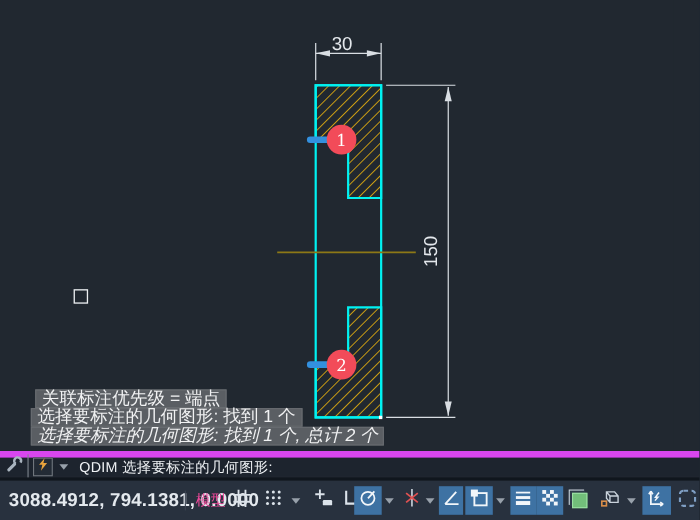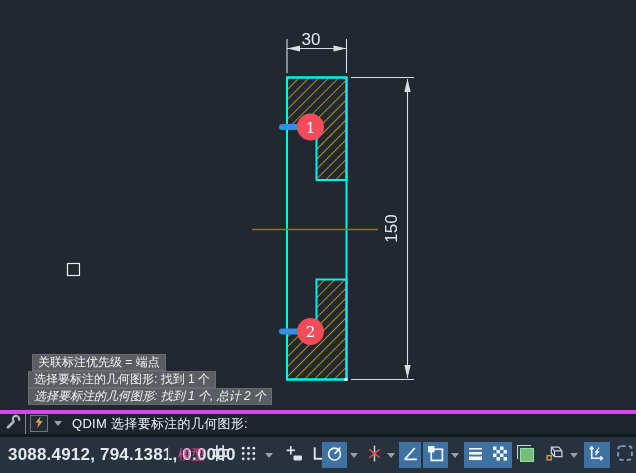--- a/index.html
+++ b/index.html
@@ -5,29 +5,29 @@
   * { margin:0; padding:0; box-sizing:border-box; }
   html,body { width:636px; height:473px; background:#212830; overflow:hidden;
               font-family:"Liberation Sans", sans-serif; }
   .app { position:relative; width:612px; height:473px; background:#212830; }
 
   
   .canvas-svg { position:absolute; left:0; top:0; }
 
   
   .chip { position:absolute; background:#5a5e63; color:#f1f2f3;
-          font-size:12px; line-height:15px; padding:0 5px; white-space:nowrap;
+          font-size:16px; line-height:15px; padding:0 5px; white-space:nowrap;
           border:1px solid #686c70; }
   .chip1 { left:32px; top:354px; }
   .chip2 { left:28px; top:371px; }
   .chip3 { left:28px; top:388px;font-style:italic; }
 
   
   .cmdrow { position:absolute; left:0; top:410px; width:636px; height:23px;
-            background:#1d242e; border-top:4px solid #d946ef; display:flex; align-items:center; }
+            background:#1d242e; border-top:6px solid #d946ef; display:flex; align-items:center; }
   .cmd-wrench { width:26px; height:23px; display:flex; align-items:center; justify-content:center;
                 border-right:1px solid #7e858d; }
   .cmd-macro-box { width:18px; height:17px; border:1px solid #70767d; margin-left:4px;
                    display:flex; align-items:center; justify-content:center; background:#232b35; }
   .caret-down { width:0; height:0; border-left:4px solid transparent; border-right:4px solid transparent;
                 border-top:5px solid #98a1ab; display:inline-block; }
   .cmd-caret { margin-left:6px; }
   .cmd-text { color:#eef1f4; font-size:13px; margin-left:10px; white-space:nowrap; letter-spacing:0.3px; }
 
   .statusbar-gap { position:absolute; left:0; top:434px; width:636px; height:3px; background:#10161d; }

